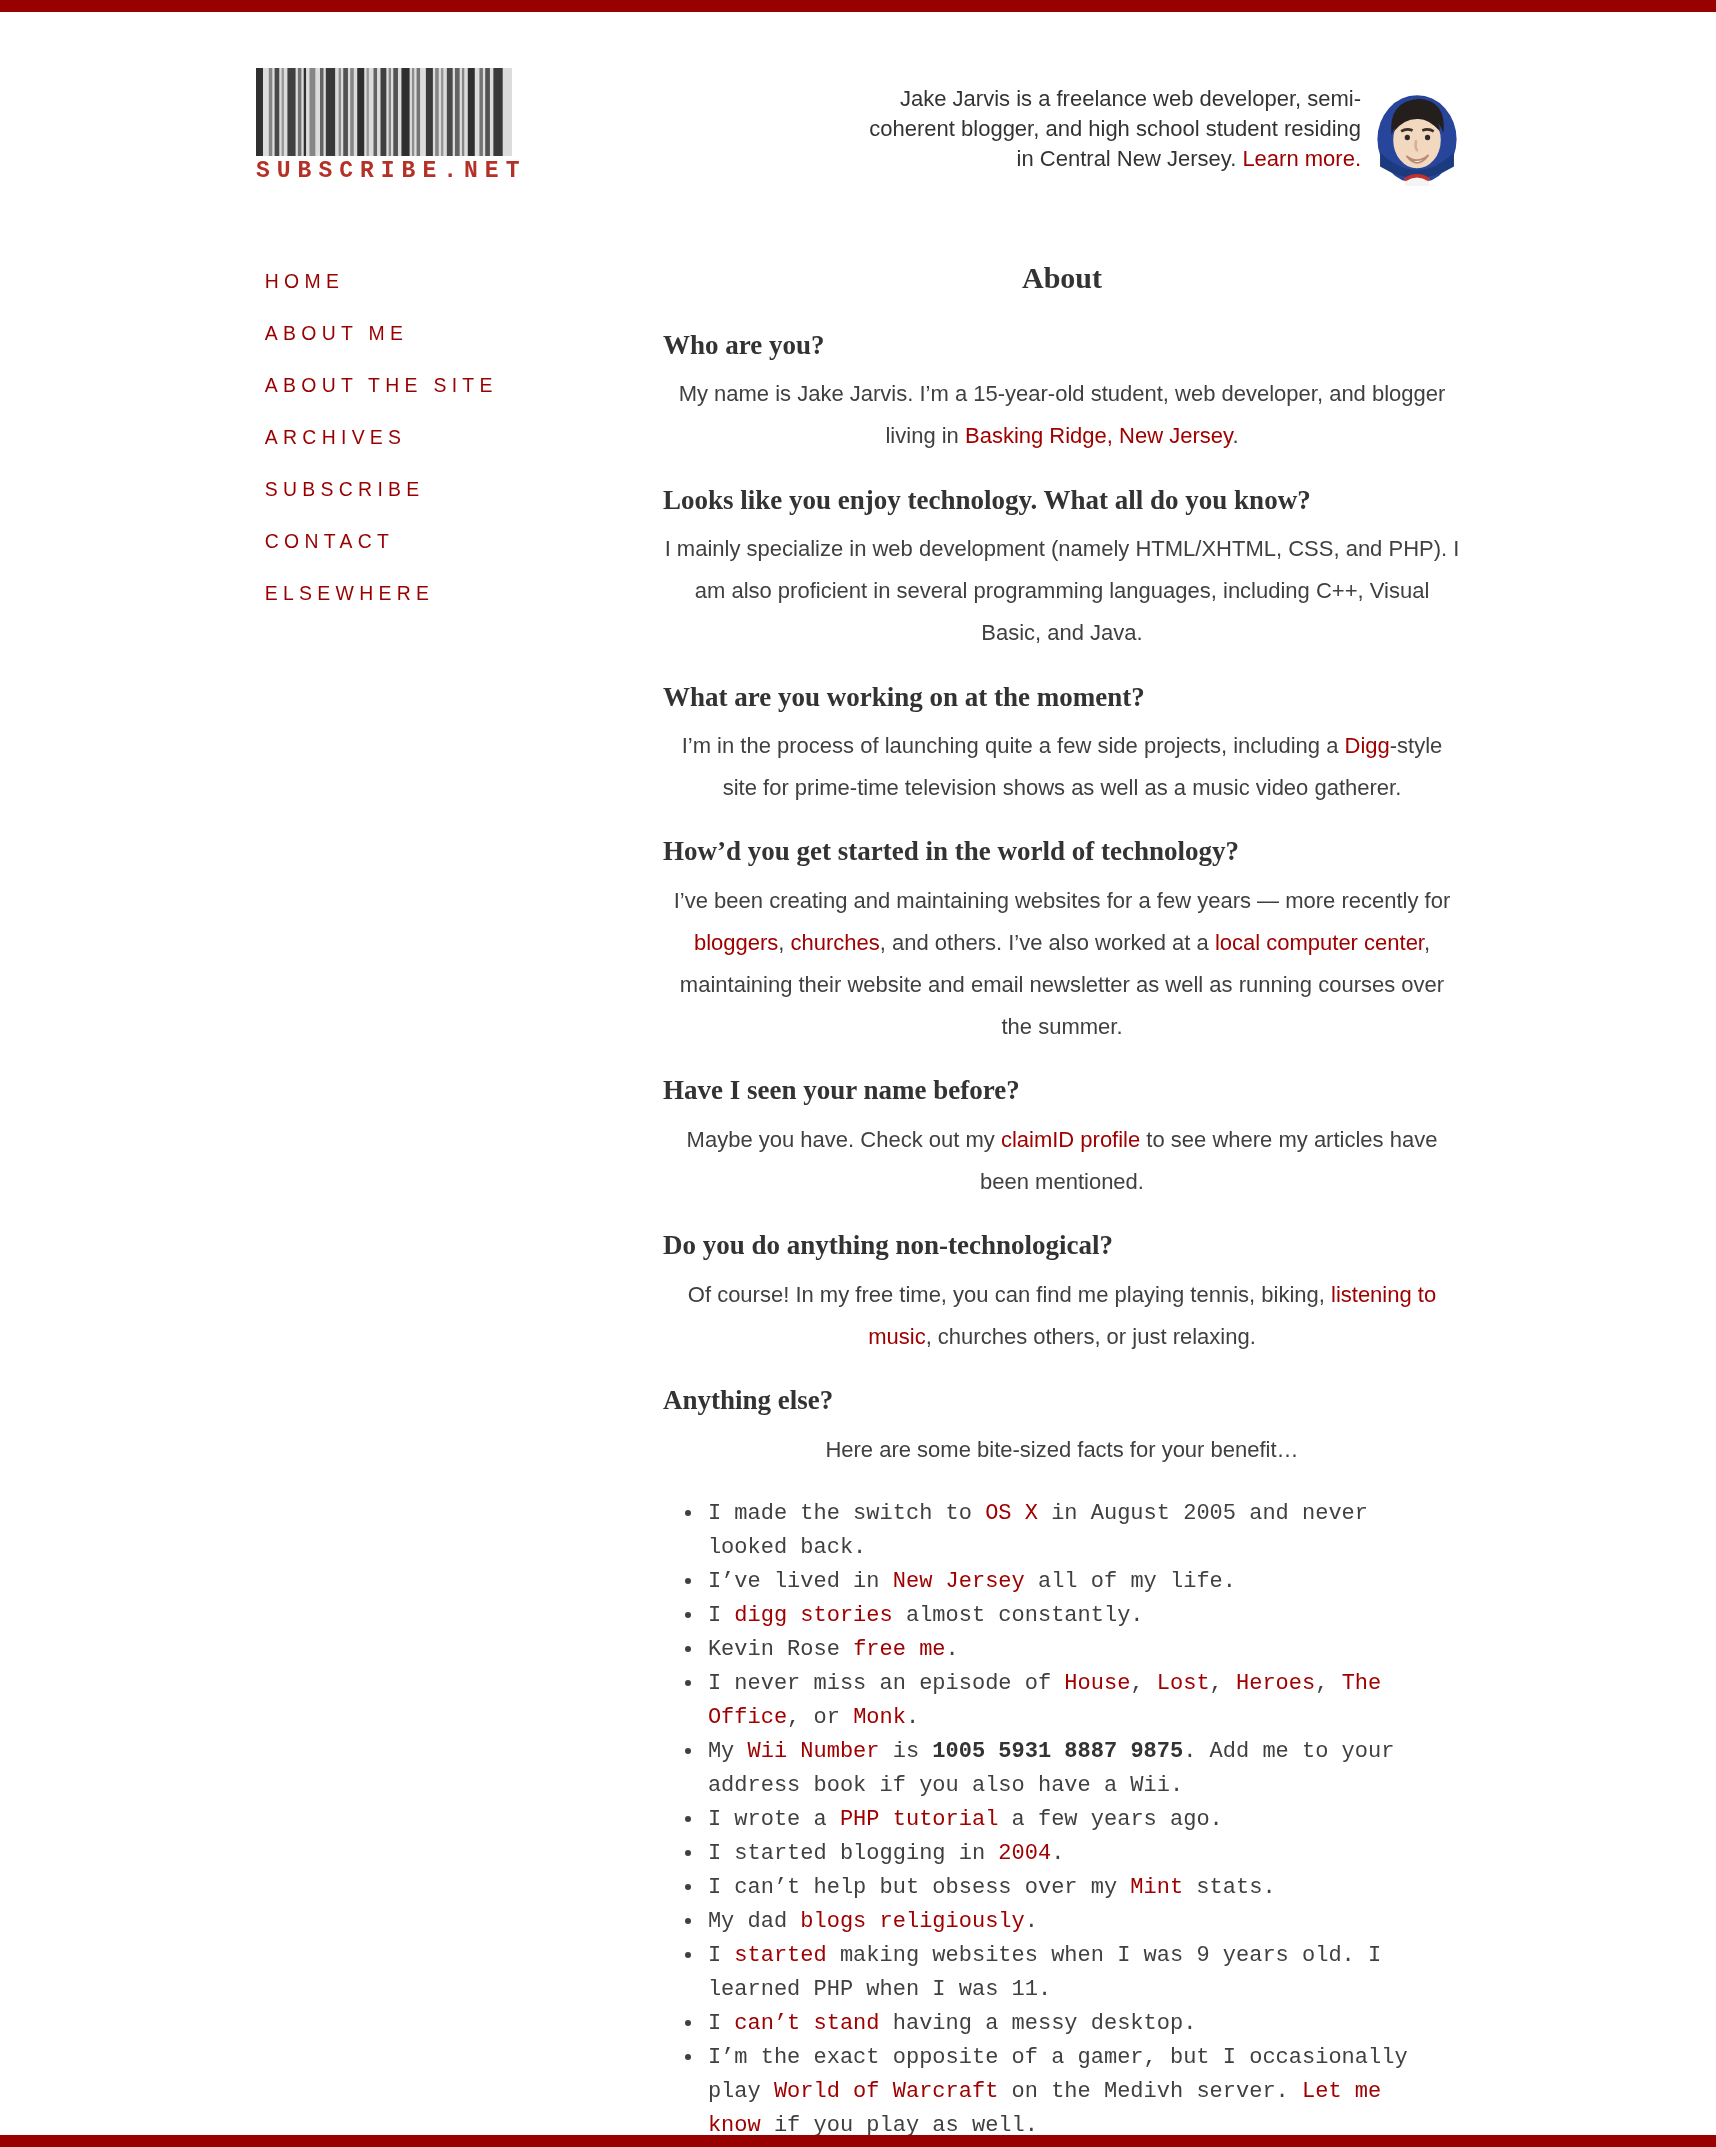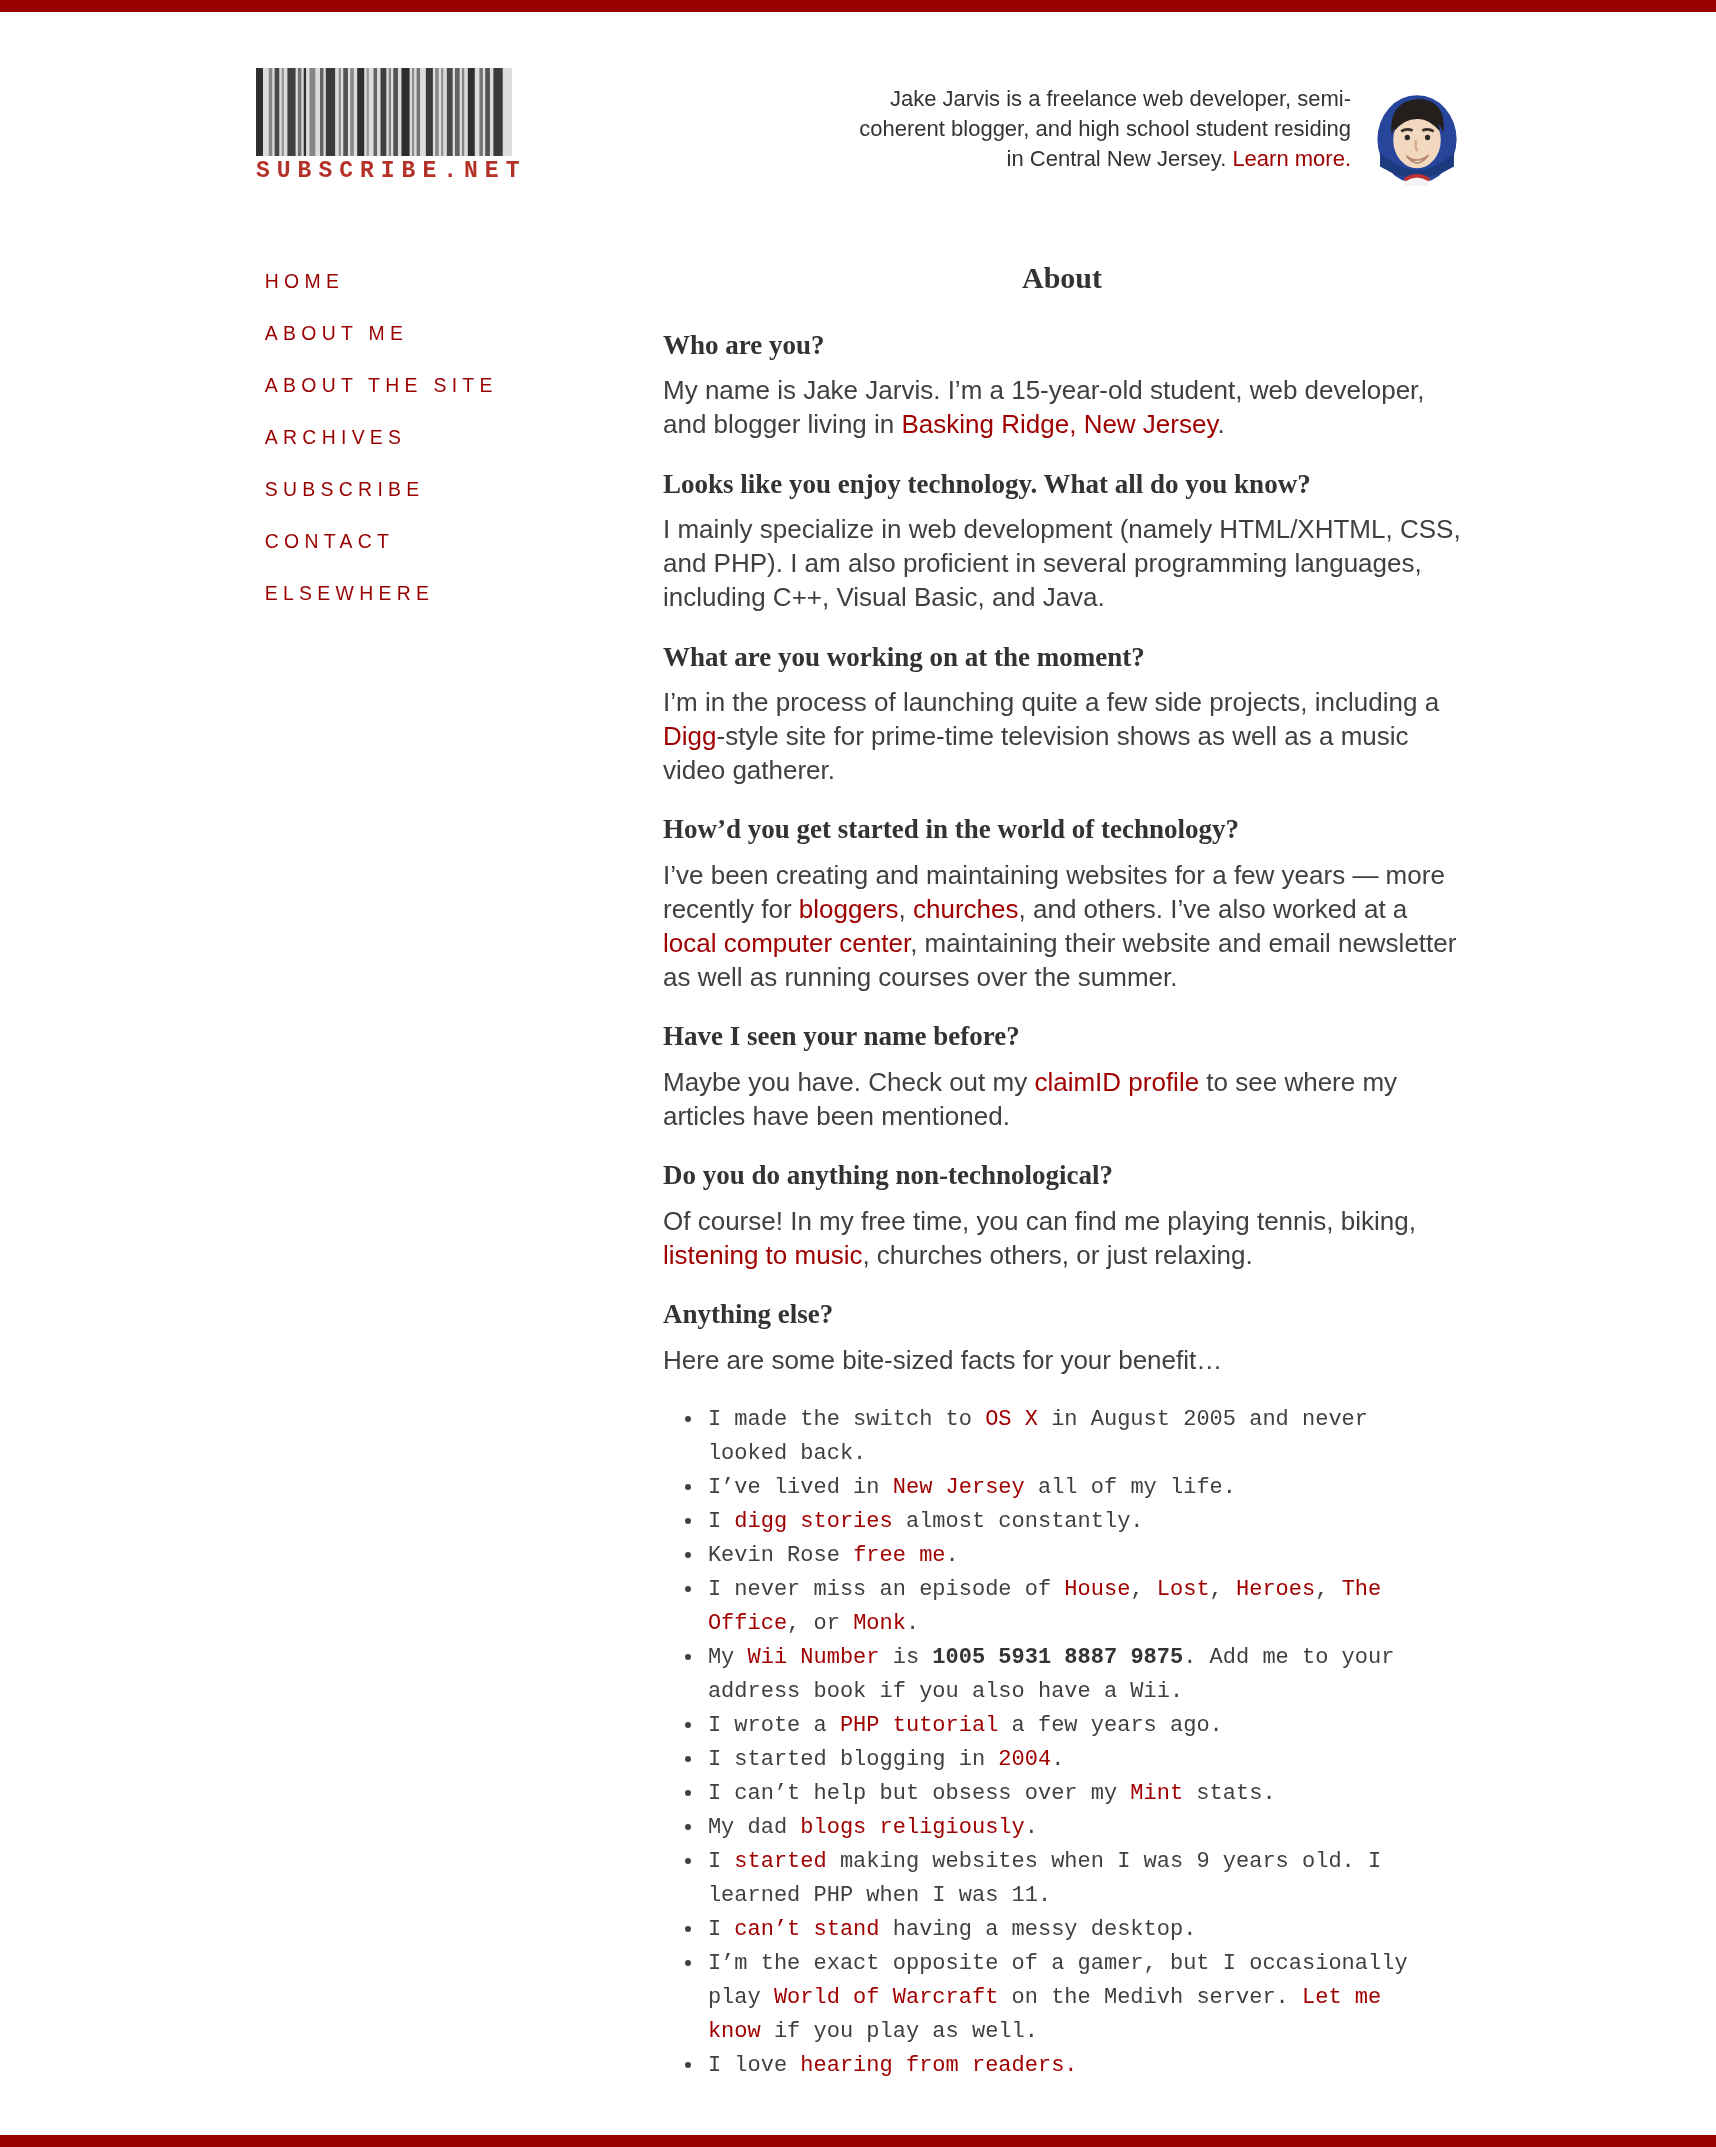--- a/index.html
+++ b/index.html
@@ -15,39 +15,39 @@
   .topbar{height:11.5px;background:var(--accent);}
   .bottombar{position:absolute;left:0;right:0;bottom:0;height:12.4px;background:var(--accent);}
   .container{width:1205px;margin:0 auto;padding-top:56px;}
 
   
   header{display:flex;justify-content:space-between;align-items:flex-start;}
   .logo{display:block;text-decoration:none;cursor:pointer;}
   .barcode{display:block;background:#dcdcdc;}
   .logo-text{font-family:"Liberation Mono",monospace;font-weight:bold;font-size:23px;
              letter-spacing:7px;color:var(--logo-red);margin-top:2.6px;white-space:nowrap;}
-  .header-right{display:flex;align-items:flex-start;gap:22px;margin-top:16px;}
+  .header-right{display:flex;align-items:flex-start;gap:12px;margin-top:16px;}
   .intro{width:499px;text-align:right;font-size:22px;line-height:30px;color:#333;margin:0;}
   .avatar{flex:none;margin-top:5.3px;}
   .avatar svg{display:block;}
 
   
   .columns{display:flex;margin-top:74px;align-items:flex-start;}
   nav{width:379px;flex:none;padding-left:8.8px;box-sizing:border-box;}
   nav ul{list-style:none;margin:10.6px 0 0;padding:0;}
   nav li{margin-bottom:29px;}
   nav a{color:var(--accent);text-decoration:none;font-size:19.4px;letter-spacing:5.3px;cursor:pointer;}
   main{flex:1;min-width:0;padding-bottom:35px;}
   article{padding-left:28px;}
 
   h1{font-family:"Liberation Serif",serif;font-size:30px;font-weight:bold;color:var(--heading);
      text-align:center;margin:0 0 34px;line-height:35px;}
   h3{font-family:"Liberation Serif",serif;font-size:27px;font-weight:bold;color:var(--heading);
      margin:0 0 12.4px;line-height:32px;}
-  p{font-size:26px;line-height:34px;margin:0 0 26.5px;}
+  p{font-size:22px;line-height:42px;margin:0 0 26.5px;text-align:center;}
   .lnk{color:var(--link);text-decoration:none;cursor:pointer;}
   strong{color:#333;}
   ul.facts{margin:14px;padding-left:26.5px;font-family:Liberation Mono, monospace;}
   ul.facts li{font-size:22px;line-height:34px;padding-left:4.4px;}
 
   
   .search-row{display:flex;align-items:center;gap:19.4px;margin-top:64px;}
   .search-input{flex:1;height:34px;border:0.9px solid #b9b9b9;border-radius:1.8px;
                 font-size:21px;padding:0 8.8px;box-sizing:border-box;font-family:inherit;color:#333;}
   .search-btn{height:41px;padding:0 17.6px;font-size:22px;color:#222;

